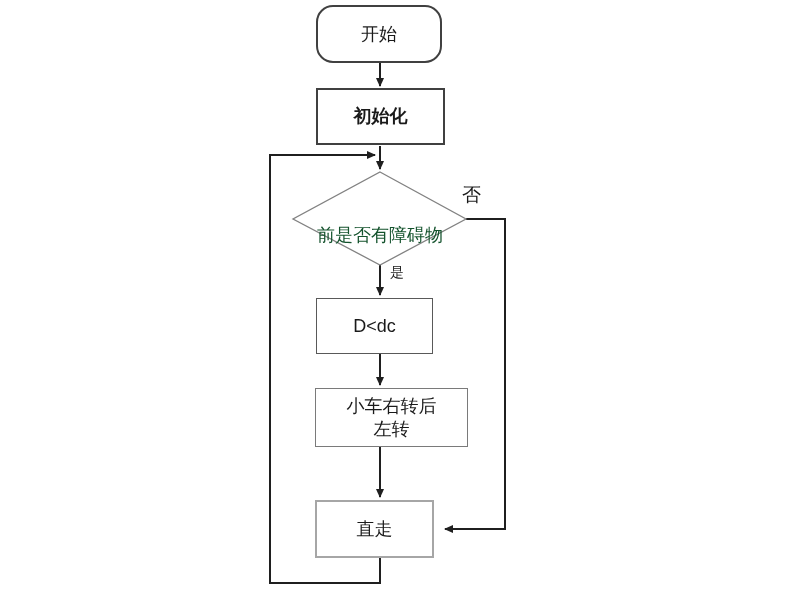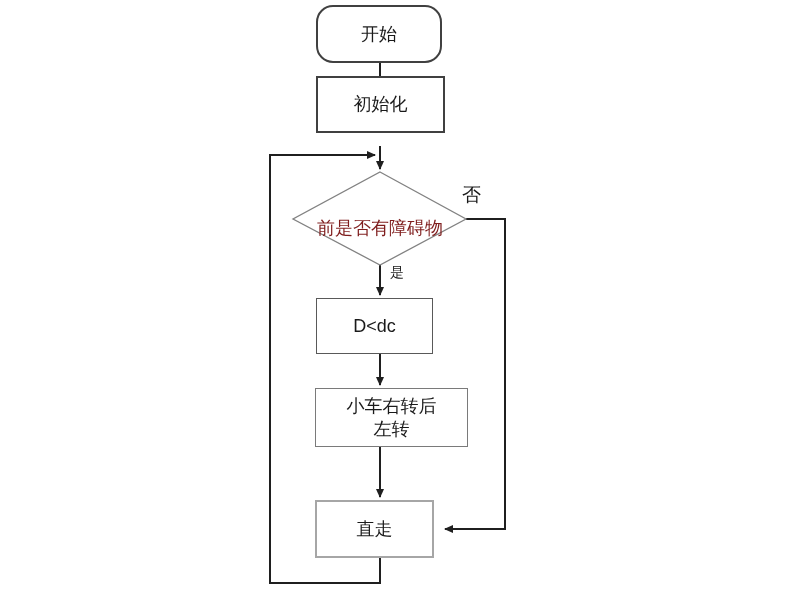--- a/index.html
+++ b/index.html
@@ -35,50 +35,51 @@
     line-height: 1.25;
     box-sizing: border-box;
   }
   .node-start {
     left: 316px; top: 5px;
     width: 126px; height: 58px;
     border: 2px solid #404040;
     border-radius: 17px;
   }
   .node-init {
-    left: 316px; top: 76px;
+    left: 316px; top: 88px;
     width: 129px; height: 57px;
     border: 2px solid #404040;
+    font-weight: bold;
   }
   .node-compare {
     left: 316px; top: 298px;
     width: 117px; height: 56px;
     border: 1.5px solid #595959;
   }
   .node-turn {
     left: 315px; top: 388px;
     width: 153px; height: 59px;
     border: 1.5px solid #7a7a7a;
     white-space: pre-line;
   }
   .node-straight {
     left: 315px; top: 500px;
     width: 119px; height: 58px;
     border: 2px solid #a6a6a6;
   }
   .decision-label {
     position: absolute;
-    left: 296px; top: 181px;
+    left: 296px; top: 188px;
     width: 168px; height: 93px;
     display: flex;
     align-items: center;
     justify-content: center;
     text-align: right;
     font-size: 18px;
-    color: #7f1d1d;
+    color: #14532d;
   }
   .branch-label {
     position: absolute;
     color: #1a1a1a;
   }
   .branch-no {
     left: 462px; top: 182px;
     font-size: 19px;
   }
   .branch-yes {

